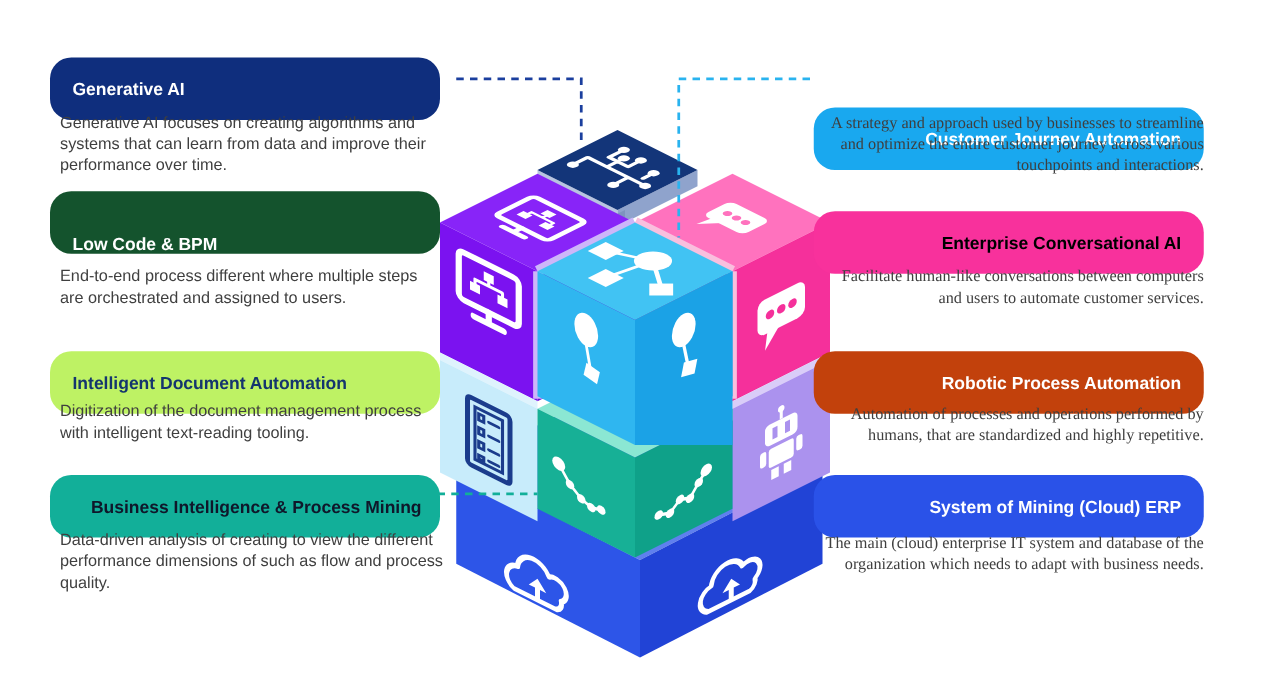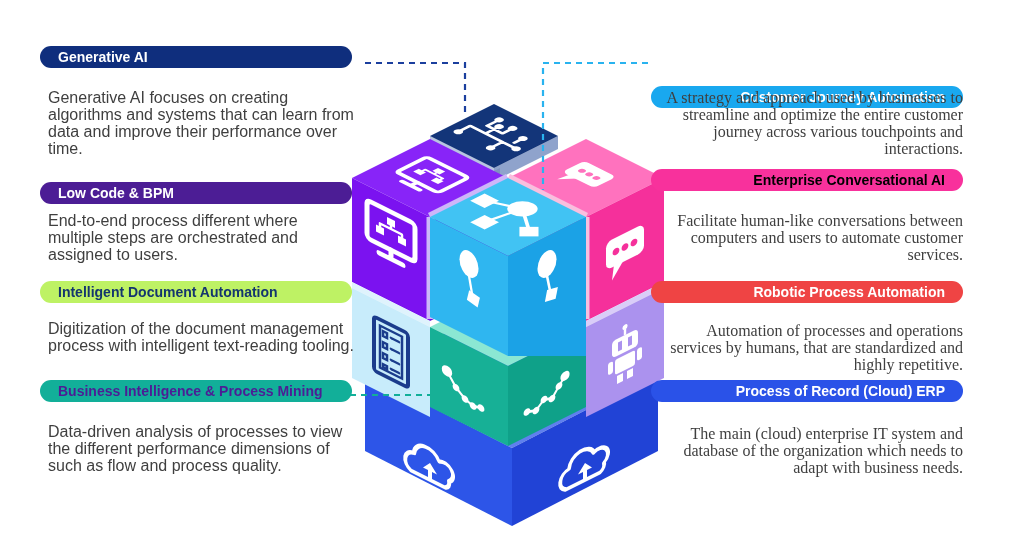--- a/index.html
+++ b/index.html
@@ -1,28 +1,28 @@
 <!DOCTYPE html>
 <html><head>
 <meta charset="utf-8">
 <style>
   html,body{margin:0;padding:0;}
   body{
     width:1010px;height:544px;position:relative;background:#ffffff;
     font-family:"Liberation Sans", sans-serif;overflow:hidden;
   }
   .pill{
-    position:absolute;width:312px;height:22px;border-radius:17px;
+    position:absolute;width:312px;height:50px;border-radius:17px;
     display:flex;align-items:center;font-weight:bold;font-size:14px;
     box-sizing:border-box;color:#fff;
   }
   .pill.left{left:40px;padding-left:18px;justify-content:flex-start;}
   .pill.right{left:651px;padding-right:18px;justify-content:flex-end;}
   .desc{
-    position:absolute;margin:0;font-size:16px;line-height:17px;color:#3f3f3f;
+    position:absolute;margin:0;font-size:13px;line-height:17px;color:#3f3f3f;
     width:308px;
   }
   .desc.left{left:48px;text-align:left;}
   .desc.right{left:655px;text-align:right;font-family:Liberation Serif, serif;}
   svg{position:absolute;}
 </style>
 </head>
 <body>
 
 <svg viewBox="0 0 350 500" style="left:330px;top:40px;width:350px;height:500px">
@@ -196,46 +196,46 @@
     <path d="M 318 23 H 213 V 150" stroke="#29B3EF"></path>
     <path d="M 20 355 H 100" stroke="#12AF99"></path>
   </g>
 </svg>
 
 <div class="pill left" style="top: 46px; background: rgb(15, 46, 125); color: rgb(255, 255, 255);">
   <span>Generative AI</span>
 </div>
 <p class="desc left" style="top:89px">Generative AI focuses on creating algorithms and systems that can learn from data and improve their performance over time.</p>
 
-<div class="pill left" style="top: 182px; background: #4c1d95; color: rgb(255, 255, 255);">
+<div class="pill left" style="top: 153px; background: #14532d; color: rgb(255, 255, 255); align-items: flex-end;">
   <span>Low Code &amp; BPM</span>
 </div>
 <p class="desc left" style="top:212px">End-to-end process different where multiple steps are orchestrated and assigned to users.</p>
 
 <div class="pill left" style="top: 281px; background: #bef264; color: rgb(20, 53, 110);">
   <span>Intelligent Document Automation</span>
 </div>
 <p class="desc left" style="top:320px">Digitization of the document management process with intelligent text-reading tooling.</p>
 
-<div class="pill left" style="top: 380px; background: rgb(18, 175, 153); color: #4c1d95;">
+<div class="pill left" style="top: 380px; background: rgb(18, 175, 153); color: #0f172a; justify-content: center;">
   <span>Business Intelligence &amp; Process Mining</span>
 </div>
-<p class="desc left" style="top:423px">Data-driven analysis of processes to view the different performance dimensions of such as flow and process quality.</p>
+<p class="desc left" style="top:423px">Data-driven analysis of creating to view the different performance dimensions of such as flow and process quality.</p>
 
 <div class="pill right" style="top: 46px; background: rgb(25, 168, 239); color: rgb(255, 255, 255); margin-top: 40px;">
   <span>Customer Journey Automation</span>
 </div>
 <p class="desc right" style="top:89px">A strategy and approach used by businesses to streamline and optimize the entire customer journey across various touchpoints and interactions.</p>
 
 <div class="pill right" style="top: 169px; background: rgb(248, 49, 156); color: #000000;">
   <span>Enterprise Conversational AI</span>
 </div>
 <p class="desc right" style="top:212px">Facilitate human-like conversations between computers and users to automate customer services.</p>
 
-<div class="pill right" style="top: 281px; background: #ef4444; color: rgb(255, 255, 255);">
+<div class="pill right" style="top: 281px; background: #c2410c; color: rgb(255, 255, 255);">
   <span>Robotic Process Automation</span>
 </div>
-<p class="desc right" style="top:322px">Automation of processes and operations services by humans, that are standardized and highly repetitive.</p>
+<p class="desc right" style="top:322px">Automation of processes and operations performed by humans, that are standardized and highly repetitive.</p>
 
 <div class="pill right" style="top: 380px; background: rgb(42, 82, 232); color: rgb(255, 255, 255);">
-  <span>Process of Record (Cloud) ERP</span>
+  <span>System of Mining (Cloud) ERP</span>
 </div>
 <p class="desc right" style="top:425px">The main (cloud) enterprise IT system and database of the organization which needs to adapt with business needs.</p>
 
 </body></html>

